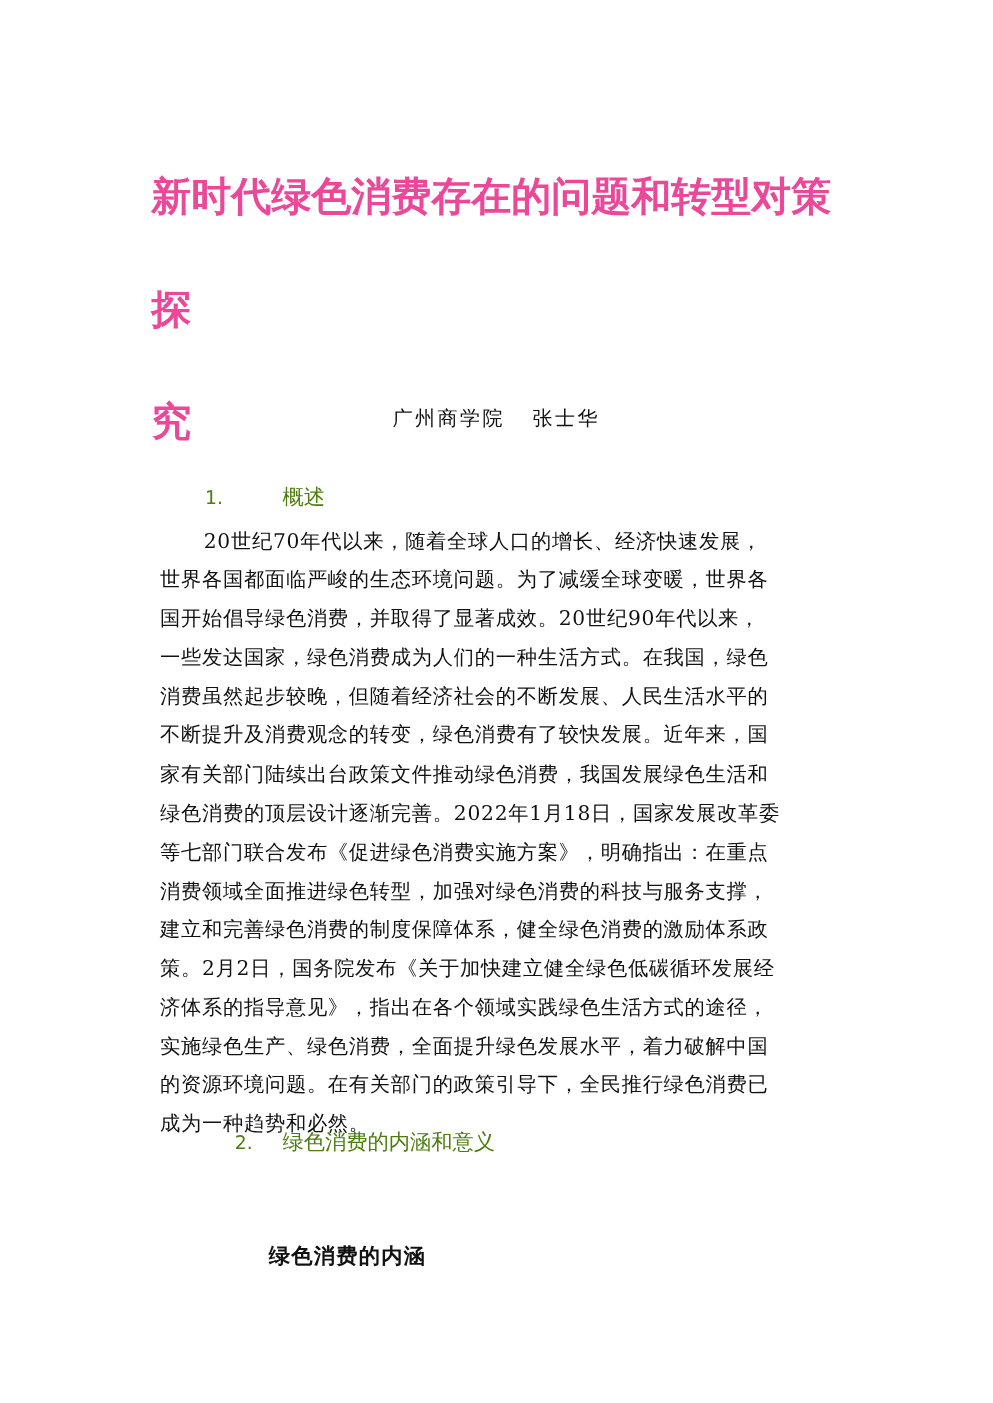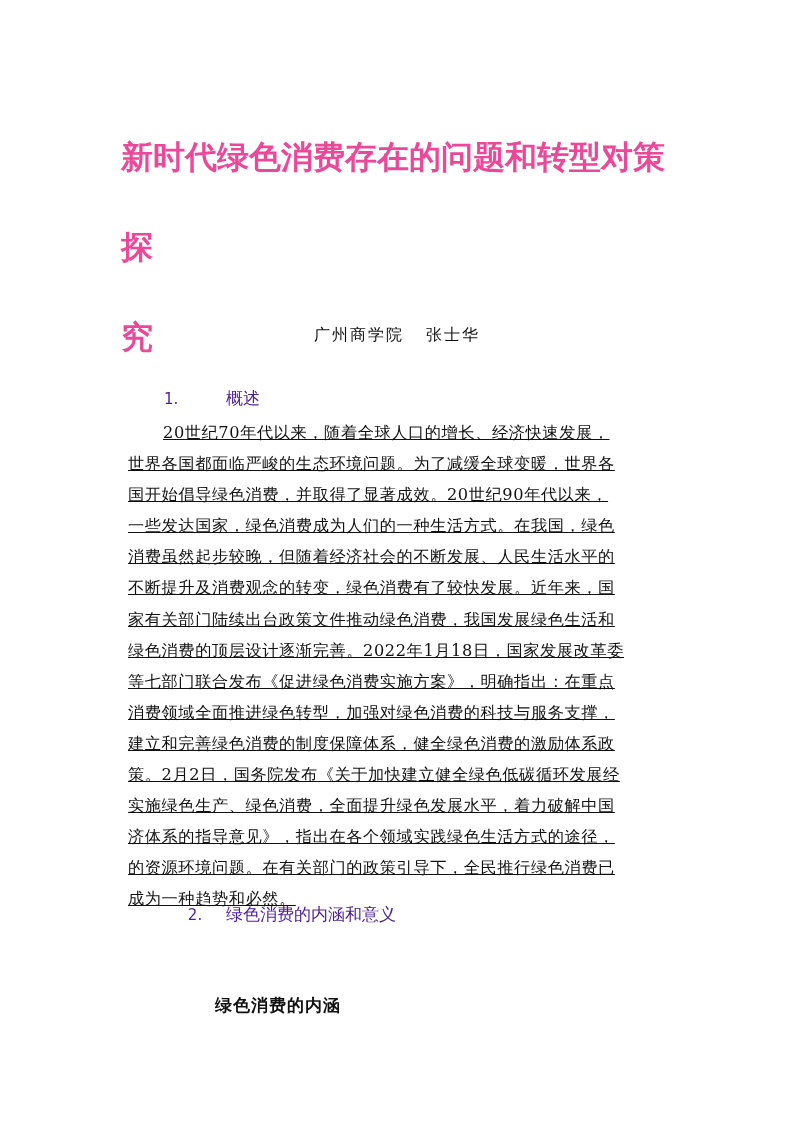--- a/index.html
+++ b/index.html
@@ -37,21 +37,21 @@
       text-align: center;
       font-size: 16px;
       letter-spacing: 2px;
     }
     .author .gap { display: inline-block; width: 22px; }
     .heading {
       position: absolute;
       left: 164px;
       font-family: "DejaVu Sans", "Liberation Sans", sans-serif;
       font-size: 17px;
-      color: #4c1d95;
+      color: #4d7c0f;
       height: 24px;
       line-height: 24px;
     }
     .heading .num {
       display: inline-block;
       width: 62px;
       font-size: 15px;
     }
     .h1 { top: 386px; }
     .h2 { top: 902px; text-align: center; }
@@ -71,21 +71,20 @@
       top: 417px;
       width: 546px;
       font-size: 16.2px;
       letter-spacing: 0.6px;
       line-height: 31.1px;
     }
     .body .line {
       display: block;
       white-space: nowrap;
       height: 31.1px;
-      text-decoration: underline;
     }
     .body .line.indent { padding-left: 35px; }
   </style>
 </head>
 <body>
 
 <h1 class="title">
   <span>新时代绿色消费存在的问题和转型对策探</span>
   <span>究</span>
 </h1>
@@ -104,22 +103,22 @@
   <span class="line">国开始倡导绿色消费，并取得了显著成效。20世纪90年代以来，</span>
   <span class="line">一些发达国家，绿色消费成为人们的一种生活方式。在我国，绿色</span>
   <span class="line">消费虽然起步较晚，但随着经济社会的不断发展、人民生活水平的</span>
   <span class="line">不断提升及消费观念的转变，绿色消费有了较快发展。近年来，国</span>
   <span class="line">家有关部门陆续出台政策文件推动绿色消费，我国发展绿色生活和</span>
   <span class="line">绿色消费的顶层设计逐渐完善。2022年1月18日，国家发展改革委</span>
   <span class="line">等七部门联合发布《促进绿色消费实施方案》，明确指出：在重点</span>
   <span class="line">消费领域全面推进绿色转型，加强对绿色消费的科技与服务支撑，</span>
   <span class="line">建立和完善绿色消费的制度保障体系，健全绿色消费的激励体系政</span>
   <span class="line">策。2月2日，国务院发布《关于加快建立健全绿色低碳循环发展经</span>
+  <span class="line">济体系的指导意见》，指出在各个领域实践绿色生活方式的途径，</span>
   <span class="line">实施绿色生产、绿色消费，全面提升绿色发展水平，着力破解中国</span>
-  <span class="line">济体系的指导意见》，指出在各个领域实践绿色生活方式的途径，</span>
   <span class="line">的资源环境问题。在有关部门的政策引导下，全民推行绿色消费已</span>
   <span class="line">成为一种趋势和必然。</span>
 </div>
 
 <div class="heading h2">
   <span class="num">2.</span><span>绿色消费的内涵和意义</span>
 </div>
 
 <div class="subheading">绿色消费的内涵</div>
 

